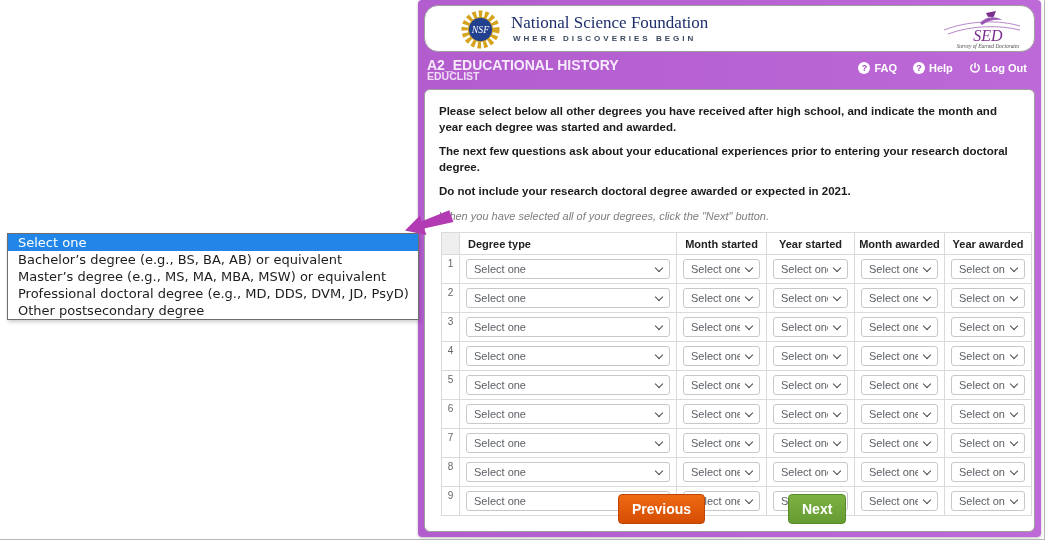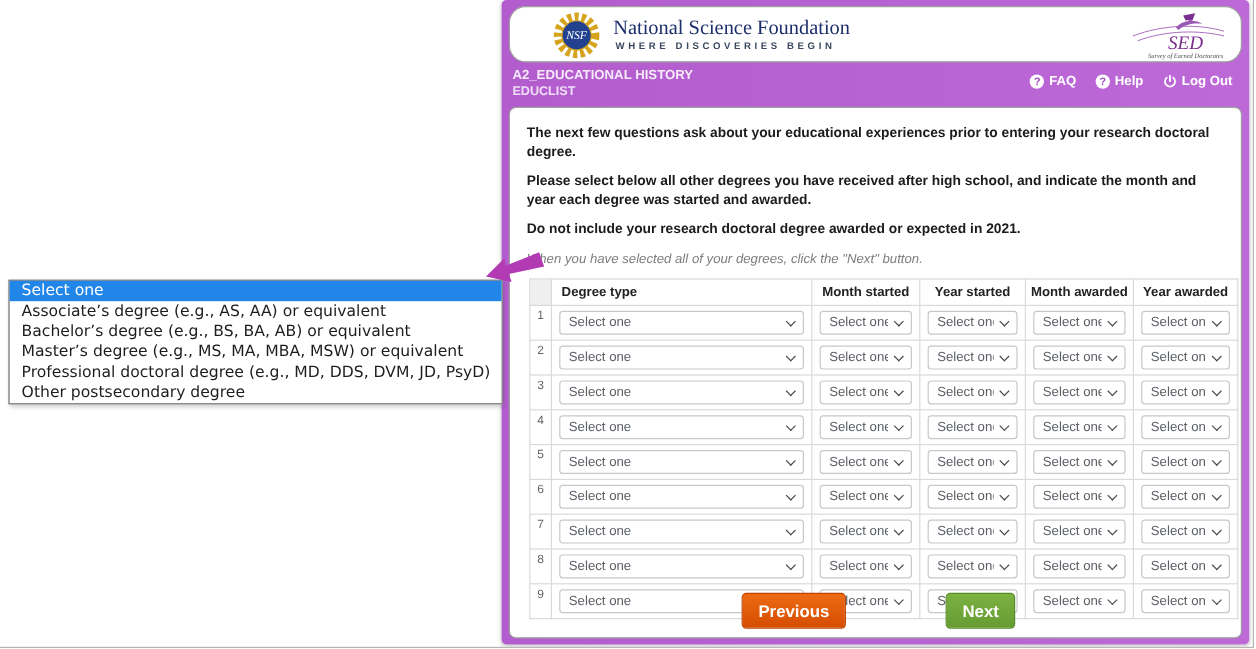--- a/index.html
+++ b/index.html
@@ -14,21 +14,21 @@
 
   .header-card { position:absolute; left:6px; top:5px; right:6px; height:47px; background:#fff;
                  border:1px solid #9f9f9f; border-radius:14px; }
   .nsf-logo { position:absolute; left:36px; top:4px; width:39px; height:39px; }
   .nsf-name { position:absolute; left:86px; top:7px; font-family:"Liberation Serif","DejaVu Serif",serif;
               font-size:17px; color:#1c2f6b; white-space:nowrap; }
   .nsf-tagline { position:absolute; left:88px; top:28px; font-size:8px; font-weight:bold;
                  letter-spacing:3px; color:#39485f; white-space:nowrap; }
   .sed-logo { position:absolute; right:8px; top:2px; width:96px; height:43px; }
 
-  .nav-section { position:absolute; left:9px; top:57px; font-size:11px; font-weight:bold; color:#f7eafb; }
+  .nav-section { position:absolute; left:9px; top:57px; font-size:14px; font-weight:bold; color:#f7eafb; }
   .nav-page    { position:absolute; left:9px; top:70px; font-size:10.5px; font-weight:bold; color:#f0dcf6; }
   .nav-links { position:absolute; right:14px; top:62px; display:flex; gap:16px; }
   .nav-link { display:flex; align-items:center; gap:4px; color:#fff; font-size:11px; font-weight:bold; cursor:pointer; }
   .q-icon { width:12px; height:12px; border-radius:50%; background:#fff; color:#a44fc4;
             font-size:9px; font-weight:bold; display:flex; align-items:center; justify-content:center; }
   .pwr-icon svg { width:12px; height:12px; display:block; }
 
   .content-card { position:absolute; left:6px; top:89px; right:6px; height:443px; background:#fff;
                   border:1px solid #9f9f9f; border-radius:6px; padding:14px 14px 0; }
   .instr { margin:0 0 9px; font-size:11.5px; color:#1b1b1b; line-height:1.35; }
@@ -63,21 +63,20 @@
   .pointer-arrow { position:absolute; left:403px; top:210px; width:52px; height:27px;
                    transform:rotate(-15deg); z-index:60; pointer-events:none; }
 </style>
 </head>
 <body>
 
 <div class="viewport">
 
   <div class="dropdown">
       <div class="opt selected">Select one</div>
-      <div class="opt">Associate’s degree (e.g., AS, AA) or equivalent</div>
       <div class="opt">Bachelor’s degree (e.g., BS, BA, AB) or equivalent</div>
       <div class="opt">Master’s degree (e.g., MS, MA, MBA, MSW) or equivalent</div>
       <div class="opt">Professional doctoral degree (e.g., MD, DDS, DVM, JD, PsyD)</div>
       <div class="opt">Other postsecondary degree</div>
     </div>
 
   <svg class="pointer-arrow" viewBox="0 0 52 27">
     <path d="M1,14 L20,3 L19,9.5 L49,6 L50,18.5 L20,17 L20.5,24 Z" fill="#b23ab2"></path>
   </svg>
 
@@ -119,22 +118,22 @@
               <path d="M8 1.5v6" stroke="#fff" stroke-width="2" fill="none" stroke-linecap="round"></path>
               <path d="M4.4 3.6a5.6 5.6 0 1 0 7.2 0" stroke="#fff" stroke-width="2" fill="none" stroke-linecap="round"></path>
             </svg>
           </span>
           <span>Log Out</span>
         </span>
       </div>
 
     <div class="content-card">
       <div>
+          <p class="instr bold">Please select below all other degrees you have received after high school, and indicate the month and year each degree was started and awarded.</p>
           <p class="instr bold">The next few questions ask about your educational experiences prior to entering your research doctoral degree.</p>
-          <p class="instr bold">Please select below all other degrees you have received after high school, and indicate the month and year each degree was started and awarded.</p>
           <p class="instr bold">Do not include your research doctoral degree awarded or expected in 2021.</p>
           <p class="instr italic">When you have selected all of your degrees, click the "Next" button.</p>
         </div>
 
       <table class="degrees">
         <colgroup>
           <col style="width:18px">
             <col style="width:217px">
             <col style="width:90px">
           <col style="width:88px">

